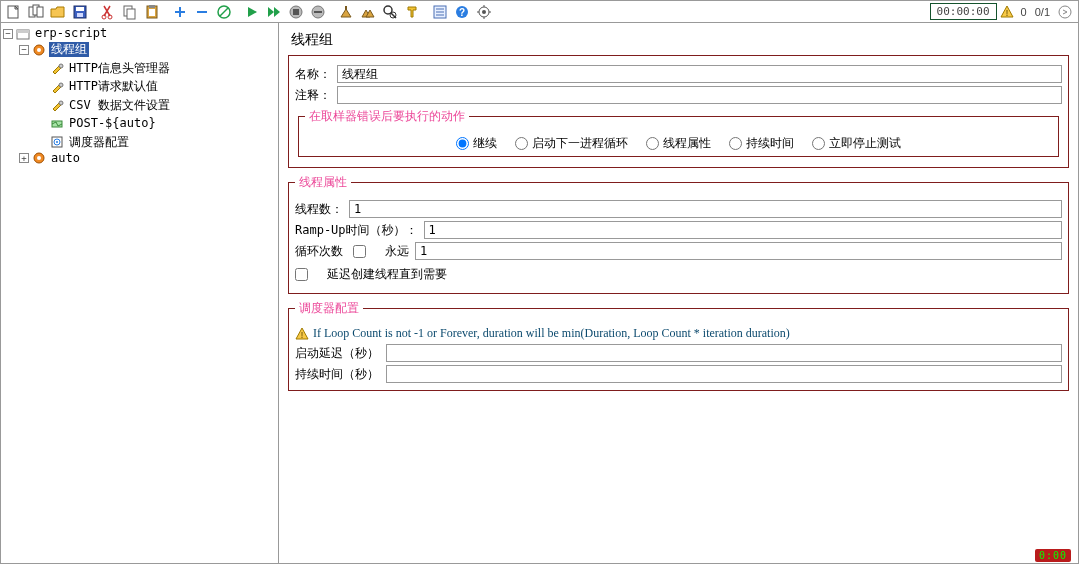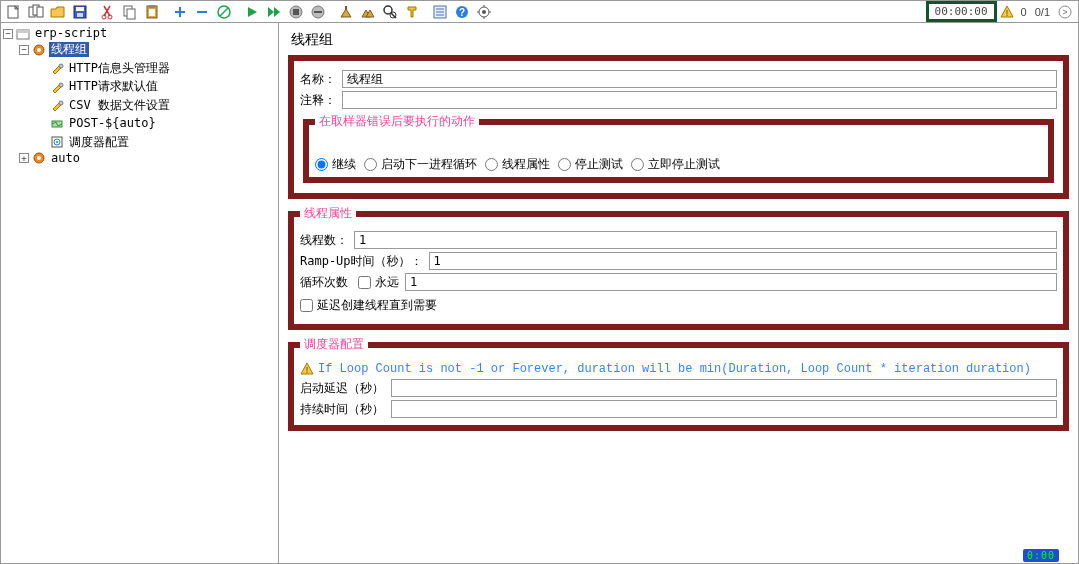--- a/index.html
+++ b/index.html
@@ -2,49 +2,49 @@
 <html><head>
 <meta charset="utf-8">
 <style>
   * { box-sizing: border-box; margin: 0; padding: 0; }
   body { font-family: "Microsoft YaHei", Arial, sans-serif; font-size: 12px; background: #fff; color: #000; }
   .app { width: 1079px; height: 564px; display: flex; flex-direction: column; border: 1px solid #999; }
   .toolbar { height: 22px; border-bottom: 1px solid #999; display: flex; align-items: center; padding: 0 2px; background: #fff; }
   .toolbar .icon-btn { width: 20px; height: 20px; display: inline-flex; align-items: center; justify-content: center; cursor: pointer; margin: 0 1px; }
   .toolbar .sep { width: 6px; }
   .toolbar .spacer { flex: 1; }
-  .toolbar .time-box { border: 3px solid #14532d; padding: 1px 6px; font-family: monospace; font-size: 11px; color: #444; }
+  .toolbar .time-box { border: 1px solid #14532d; padding: 1px 6px; font-family: monospace; font-size: 11px; color: #444; }
   .toolbar .warn { width: 16px; height: 16px; display: inline-flex; align-items: center; justify-content: center; margin: 0 2px; }
   .toolbar .count { font-size: 11px; color: #444; margin: 0 4px; }
   .body { flex: 1; display: flex; overflow: hidden; }
   .tree-pane { width: 278px; border-right: 1px solid #999; overflow: auto; background: #fff; padding: 2px 0; font-size: 12px; font-family: monospace; }
   .tree ul { list-style: none; padding-left: 0; margin: 0; }
   .tree li { white-space: nowrap; line-height: 15px; }
   .tree .row { display: inline-flex; align-items: center; height: 15px; }
   .tree .exp { width: 10px; height: 10px; border: 1px solid #888; display: inline-flex; align-items: center; justify-content: center; font-size: 9px; line-height: 9px; color: #444; margin-right: 2px; background: #fff; cursor: pointer; }
   .tree .noexp { width: 12px; display: inline-block; }
   .tree .ticon { width: 16px; height: 16px; display: inline-flex; align-items: center; justify-content: center; margin-right: 2px; }
   .tree .lbl { padding: 0 2px; font-family: "Microsoft YaHei", monospace, Arial; }
   .tree .sel { background: #2f5ba7; color: #fff; }
   .ind1 { padding-left: 2px; }
   .ind2 { padding-left: 18px; }
   .ind3 { padding-left: 36px; }
   .main-pane { flex: 1; overflow: auto; padding: 6px; }
   .title { font-size: 14px; font-weight: normal; margin: 2px 0 6px 6px; }
-  fieldset { border: 6px solid #7f1d1d; margin: 4px 3px 6px 3px; padding: 6px 6px 4px 6px; }
+  fieldset { border: 1px solid #7f1d1d; margin: 4px 3px 6px 3px; padding: 6px 6px 4px 6px; }
   fieldset > legend { padding: 0 4px; font-size: 12px; color: #ec4899; }
   .form-row { display: flex; align-items: center; margin: 3px 0; }
   .form-row label.static { white-space: nowrap; margin-right: 6px; font-family: monospace; }
   .form-row input[type=text] { flex: 1; border: 1px solid #999; height: 18px; padding: 0 4px; font-size: 12px; font-family: monospace; }
-  .radio-row { display: flex; gap: 8px; margin-top: 20px; }
+  .radio-row { display: flex; justify-content: center; gap: 18px; margin-top: 4px; }
   .radio-opt { display: inline-flex; align-items: center; gap: 4px; }
-  .chk-row { display: flex; align-items: center; gap: 4px; margin: 3px 0; }
+  .chk-row { display: flex; align-items: center; gap: 19px; margin: 3px 0; }
   .warn-icon { width: 14px; height: 14px; display: inline-flex; align-items: center; justify-content: center; margin-right: 4px; }
-  .sched-note { font-family: Liberation Mono, monospace; color: #3b82f6; font-size: 12px; text-align: right; }
-  .footer-clock { position: absolute; right: 20px; bottom: 2px; background: #1d4ed8; color: #0f0; font-family: monospace; font-size: 10px; padding: 1px 4px; border-radius: 2px; letter-spacing:1px; }
+  .sched-note { font-family: Liberation Serif, serif; color: #0c4a6e; font-size: 12px; text-align: right; }
+  .footer-clock { position: absolute; right: 8px; bottom: 2px; background: #b91c1c; color: #0f0; font-family: monospace; font-size: 10px; padding: 1px 4px; border-radius: 2px; letter-spacing:1px; }
   input[type=radio], input[type=checkbox] { width: 13px; height: 13px; }
 </style>
 </head>
 <body>
 <div class="app">
 
 <div class="toolbar">
   <span class="icon-btn">
         <svg width="16" height="16">
           <rect x="2" y="2" width="10" height="12" fill="#fff" stroke="#555"></rect>
@@ -322,21 +322,21 @@
           <label class="radio-opt">
                 <input type="radio" name="err" style="">
                 <span>启动下一进程循环</span>
               </label>
           <label class="radio-opt">
                 <input type="radio" name="err" style="">
                 <span>线程属性</span>
               </label>
           <label class="radio-opt">
                 <input type="radio" name="err" style="">
-                <span>停止测试</span>
+                <span>持续时间</span>
               </label>
           <label class="radio-opt">
                 <input type="radio" name="err" style="">
                 <span>立即停止测试</span>
               </label>
         </div>
       </fieldset>
     </fieldset>
 
     <fieldset>

